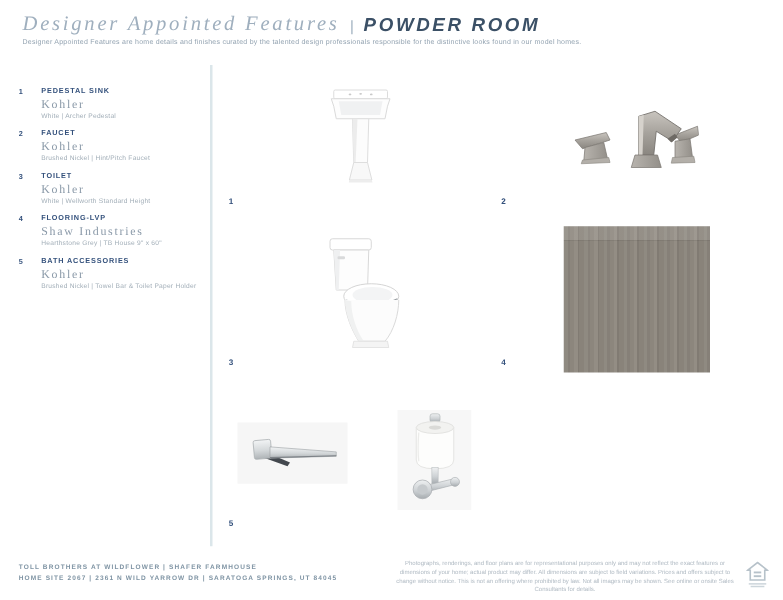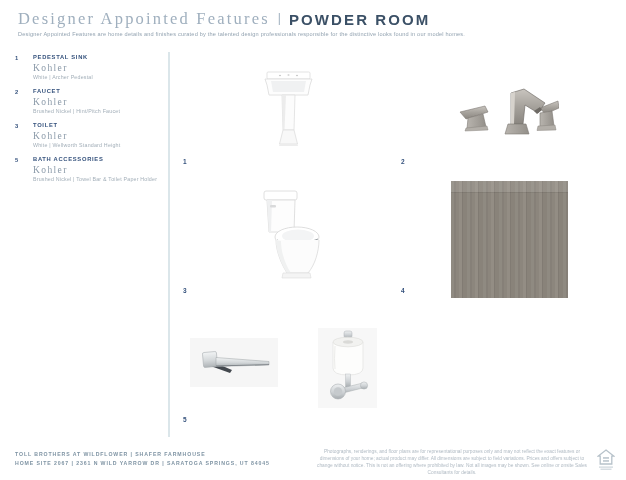--- a/index.html
+++ b/index.html
@@ -4,36 +4,36 @@
 <style>
   html,body{margin:0;padding:0;}
   body{
     width:626px;height:480px;background:#ffffff;
     font-family:"Liberation Sans",sans-serif;
     position:relative;overflow:hidden;
   }
   .page{position:absolute;inset:0;}
 
   
-  .header{position:absolute;left:18px;top:9px;display:flex;align-items:center;gap:8px;}
+  .header{position:absolute;left:18px;top:9px;display:flex;align-items:flex-end;gap:8px;font-style:italic;}
   .title{
     font-family:"Liberation Serif",serif;font-size:16.5px;font-weight:400;
     color:#9fafbe;letter-spacing:2.2px;
   }
   .title-sep{color:#9fb0bf;font-size:12px;position:relative;top:-1px;}
   .room{
     font-size:15px;font-weight:bold;color:#3b5066;letter-spacing:2.1px;
   }
   .subtitle{
     position:absolute;left:18px;top:31px;font-size:5.6px;color:#93a3b1;letter-spacing:.2px;
   }
 
   
   .divider{position:absolute;left:168px;top:52px;width:1.5px;height:385px;background:#dbe6ea;}
-  .features{position:absolute;left:15px;top:54px;width:152px;}
+  .features{position:absolute;left:15px;top:70px;width:152px;}
   .feature{display:grid;grid-template-columns:18px 1fr;margin-bottom:8px;}
   .f-num{font-size:5.8px;font-weight:bold;color:#34517c;padding-top:1px;}
   .f-name{font-size:5.8px;font-weight:bold;color:#34517c;letter-spacing:.7px;}
   .f-brand{
     font-family:"Liberation Serif",serif;font-size:9.5px;color:#8a99a8;
     letter-spacing:1.4px;margin-top:2.5px;
   }
   .f-details{font-size:5.3px;color:#a2aeb8;margin-top:1.5px;letter-spacing:.2px;}
 
   
@@ -97,20 +97,28 @@
     </div>
     <div class="feature">
       <div class="f-num">3</div>
       <div>
         <div class="f-name">TOILET</div>
         <div class="f-brand">Kohler</div>
         <div class="f-details">White  |  Wellworth Standard Height</div>
       </div>
     </div>
     <div class="feature">
+      <div class="f-num">4</div>
+      <div>
+        <div class="f-name">FLOORING-LVP</div>
+        <div class="f-brand">Shaw Industries</div>
+        <div class="f-details">Hearthstone Grey  |  TB House 9" x 60"</div>
+      </div>
+    </div>
+    <div class="feature">
       <div class="f-num">5</div>
       <div>
         <div class="f-name">BATH ACCESSORIES</div>
         <div class="f-brand">Kohler</div>
         <div class="f-details">Brushed Nickel  |  Towel Bar &amp; Toilet Paper Holder</div>
       </div>
     </div>
   </div>
 
   <div class="img-box sink-box">

